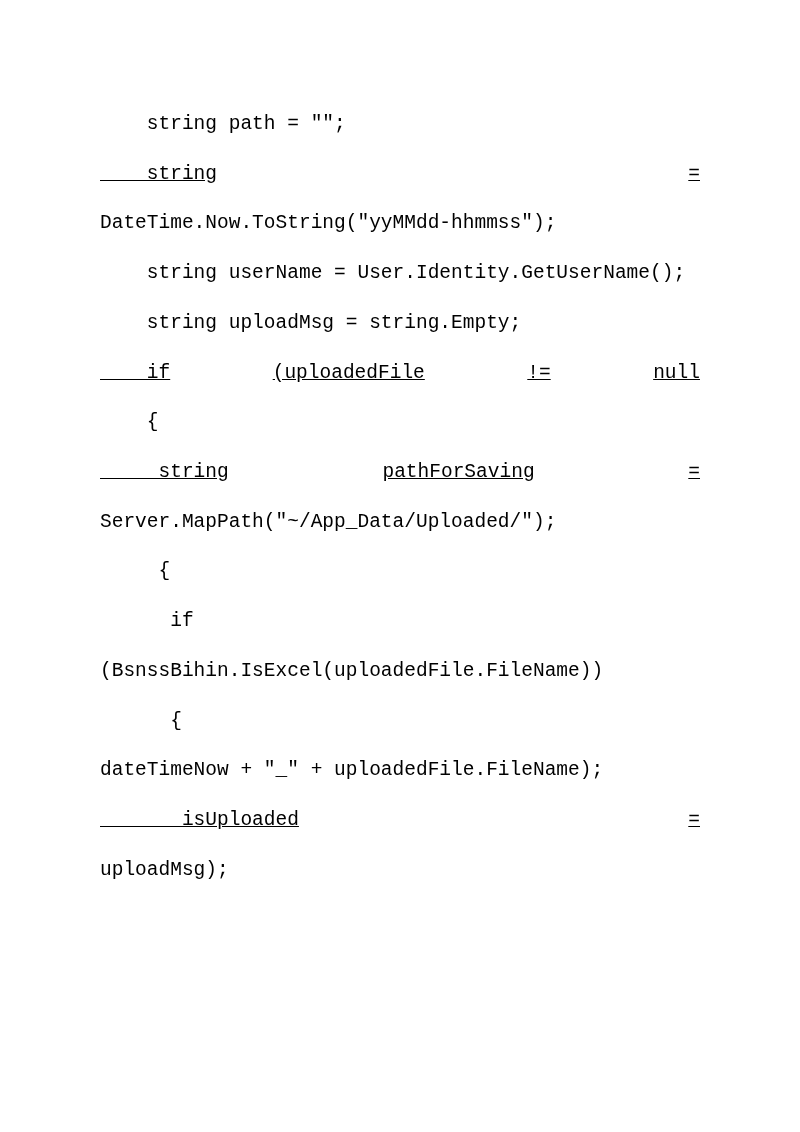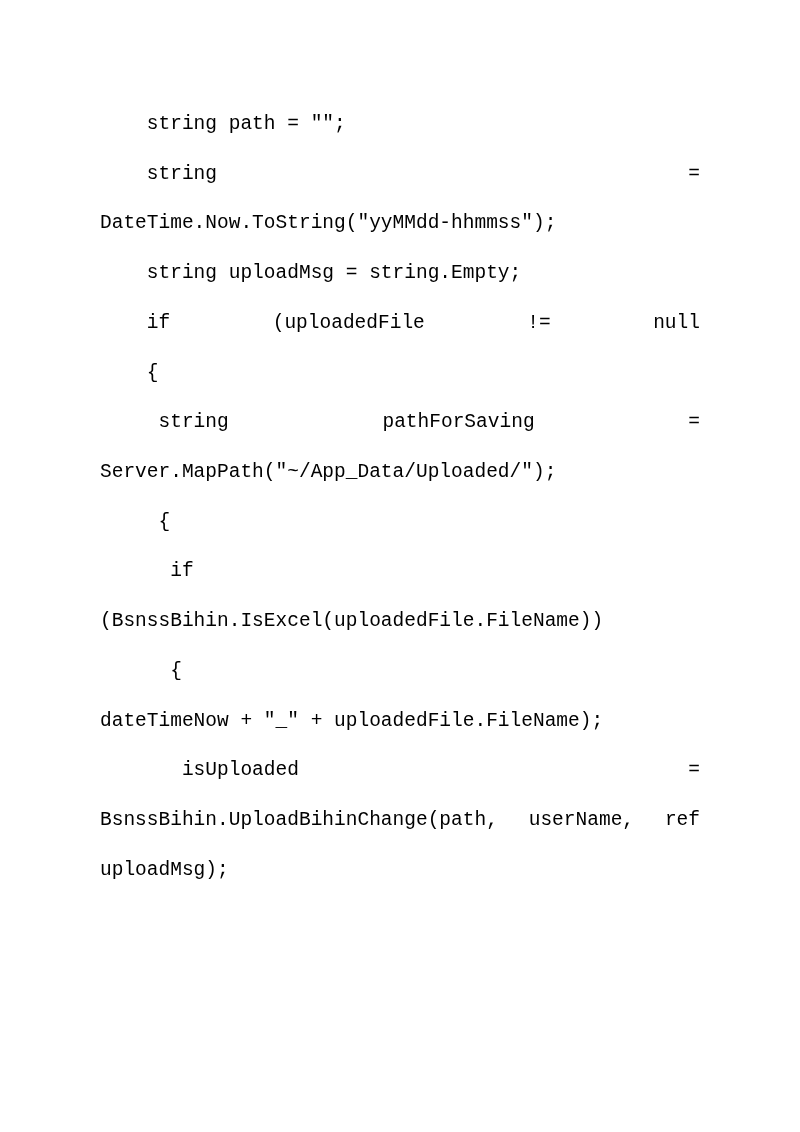--- a/index.html
+++ b/index.html
@@ -1,31 +1,32 @@
 <!DOCTYPE html>
 <html><head>
   <meta charset="utf-8">
   <style>
     * { margin: 0; padding: 0; box-sizing: border-box; }
     body { width: 800px; height: 1132px; background: #ffffff; font-family: "SimSun", "Courier New", monospace; font-size: 19.5px; color: #000; padding: 100px 100px 90px 100px; line-height: 2.55; }
     .block { width: 100%; }
     .l { display: block; white-space: pre; }
     .j { display: flex; justify-content: space-between; white-space: pre; }
-    .j span { white-space: pre; }
+    .j span { white-space: pre; text-decoration: underline; }
   </style>
 </head>
 <body>
 
 <div class="block">
   <span class="l">    string path = "";</span>
   <span class="j">
     <span>    string</span>
     <span>=</span>
   </span>
   <span class="l">DateTime.Now.ToString("yyMMdd-hhmmss");</span>
+  <span class="l">    string userName = User.Identity.GetUserName();</span>
   <span class="l">    string uploadMsg = string.Empty;</span>
   <span class="j">
     <span>    if</span>
     <span>(uploadedFile</span>
     <span>!=</span>
     <span>null</span>
   </span>
   <span class="l">    {</span>
   <span class="j">
     <span>     string</span>
@@ -35,20 +36,15 @@
   <span class="l">Server.MapPath("~/App_Data/Uploaded/");</span>
   <span class="l">     {</span>
   <span class="l">      if</span>
   <span class="l">(BsnssBihin.IsExcel(uploadedFile.FileName))</span>
   <span class="l">      {</span>
   <span class="l">dateTimeNow + "_" + uploadedFile.FileName);</span>
   <span class="j">
     <span>       isUploaded</span>
     <span>=</span>
   </span>
-  <span class="j">
-    <span>BsnssBihin.UploadBihinChange(path,</span>
-    <span>userName,</span>
-    <span>ref</span>
-  </span>
   <span class="l">uploadMsg);</span>
 
 </div>
 
 </body></html>

